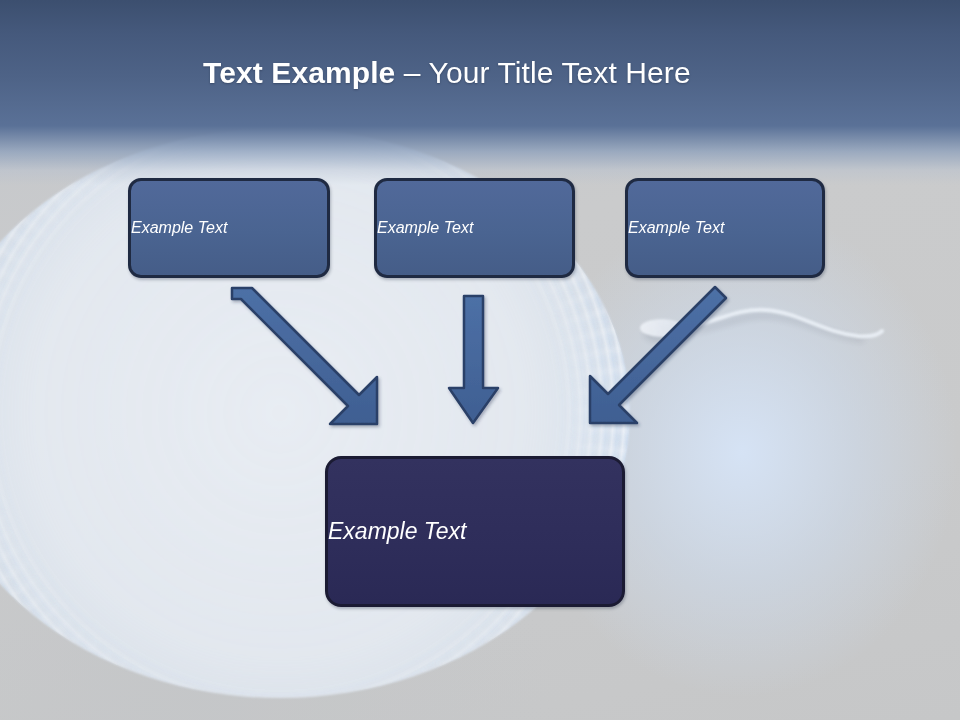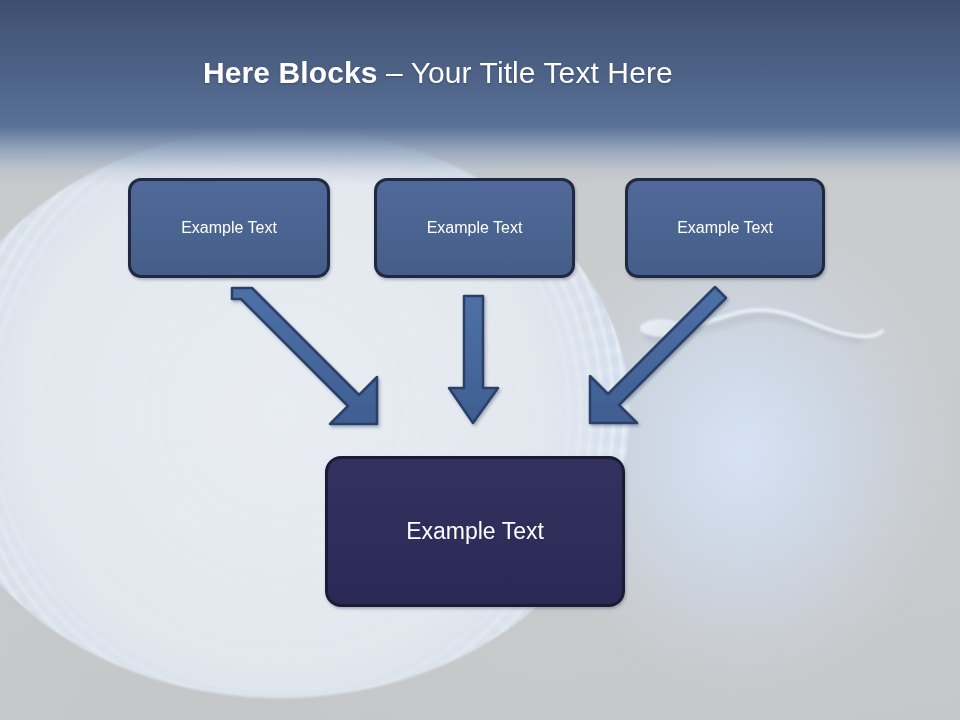--- a/index.html
+++ b/index.html
@@ -145,24 +145,25 @@
   }
   .title .b { font-weight: bold; }
   .title .n { font-weight: normal; }
 
   
   .box {
     position: absolute;
     box-sizing: border-box;
     display: flex;
     align-items: center;
-    justify-content: center;
+    justify-content: flex-start;
     color: #ffffff;
     border-radius: 13px;
     box-shadow: 1px 2px 3px rgba(40,50,70,0.30);
+    font-style: italic;
   }
   .box-top {
     background: linear-gradient(to bottom, #51699a 0%, #4a6491 55%, #455d88 100%);
     border: 3px solid #1f2a42;
     font-size: 16px;
     height: 100px;
     top: 178px;
   }
   .box-bottom {
     background: linear-gradient(to bottom, #33325f 0%, #2e2d5a 60%, #2a2955 100%);
@@ -213,21 +214,21 @@
       <path d="M58 32 C90 28, 110 14, 140 16 C172 18, 196 36, 232 40" stroke="#5a6070" stroke-width="5" fill="none" stroke-linecap="round"></path>
     </g>
     <g filter="url(#spermBlur)">
       <ellipse cx="32" cy="28" rx="22" ry="9" fill="url(#spermGrad)"></ellipse>
       <path d="M52 27 C84 24, 104 8, 136 10 C168 12, 192 32, 228 36 C240 37, 248 35, 252 31" stroke="#eef3fa" stroke-width="4" fill="none" stroke-linecap="round" opacity="0.95"></path>
     </g>
   </svg>
 
   <div class="bg-header"></div>
 
-  <div class="title"><span class="b">Here Blocks</span><span class="n"> – </span><span class="n">Your Title Text Here</span></div>
+  <div class="title"><span class="b">Text Example</span><span class="n"> – </span><span class="n">Your Title Text Here</span></div>
 
   <svg class="arrows" viewBox="0 0 960 720">
     <defs>
       <linearGradient id="arrGrad" x1="0" y1="0" x2="0" y2="1">
         <stop offset="0%" stop-color="#4d70a6"></stop>
         <stop offset="100%" stop-color="#3f5f92"></stop>
       </linearGradient>
       <filter id="arrShadow" x="-20%" y="-20%" width="150%" height="150%">
         <feDropShadow dx="1.5" dy="2" stdDeviation="1.6" flood-color="#2a3652" flood-opacity="0.35"></feDropShadow>
       </filter>

